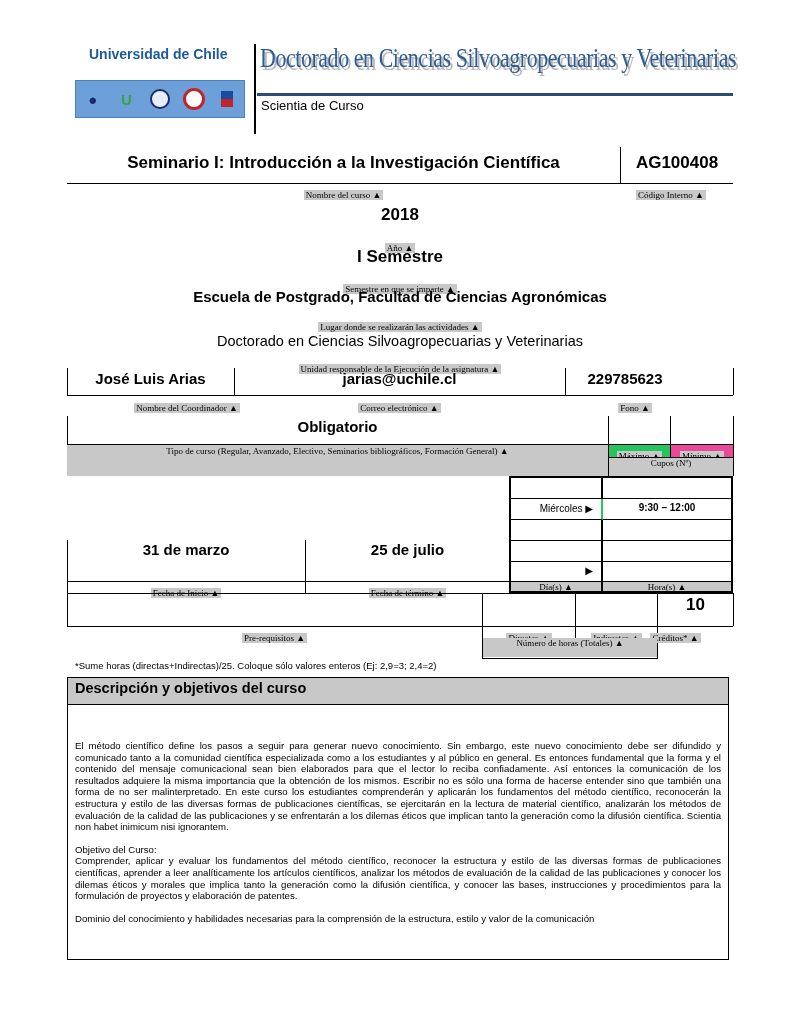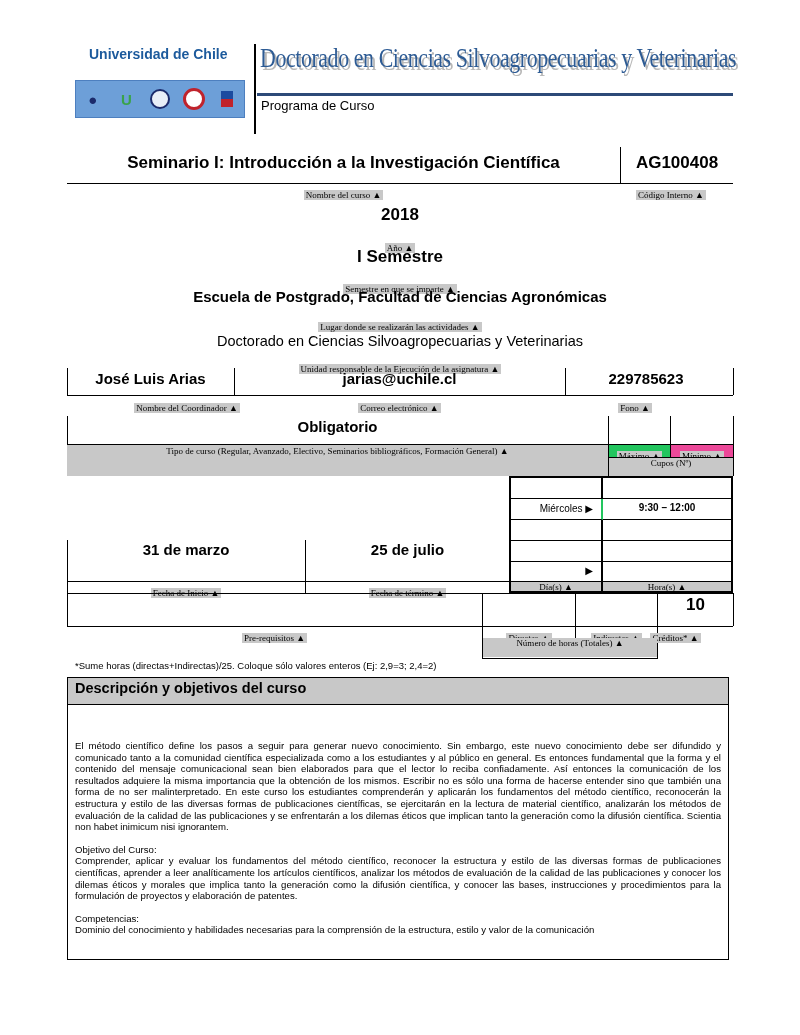--- a/index.html
+++ b/index.html
@@ -33,21 +33,21 @@
   <div class="logo">
       <span style="display:inline-block;width:16px;height:16px;border-radius:50%;background:#fff;border:3px solid #c0232c;"></span>
     </div>
   <div class="logo">
       <span style="display:inline-block;width:12px;height:16px;background:linear-gradient(#1b4ba0 50%, #c0232c 50%);"></span>
     </div>
 </div>
 <div class="vl" style="left:254px; top:44px; height:90px; width:2px;"></div>
 <div class="abs prog-title" style="left:260px; top:42px;">Doctorado en Ciencias Silvoagropecuarias y Veterinarias</div>
 <div class="abs" style="left:257px; top:93px; width:476px; height:3px; background:#2d4a78;"></div>
-<div class="abs" style="left:261px; top:98px; font-size:13px;">Programa de Curso</div>
+<div class="abs" style="left:261px; top:98px; font-size:13px;">Scientia de Curso</div>
 
 <div class="abs big center" style="left:67px; top:153px; width:553px; font-size:17px;">Seminario I: Introducción a la Investigación Científica</div>
 <div class="vl" style="left:620px; top:147px; height:37px;"></div>
 <div class="abs big center" style="left:621px; top:153px; width:112px; font-size:17px;">AG100408</div>
 <div class="hl" style="left:67px; top:183px; width:666px;"></div>
 <div class="abs center" style="left:67px; top:184px; width:553px;"><span class="lbl">Nombre del curso ▲</span></div>
 <div class="abs" style="left:636px; top:184px;"><span class="lbl">Código Interno ▲</span></div>
 
 <div class="abs big center" style="left:0; top:205px; width:800px; font-size:17px;">2018</div>
 <div class="abs center" style="left:0; top:237px; width:800px;"><span class="lbl">Año ▲</span></div>
@@ -58,21 +58,21 @@
 <div class="abs center" style="left:0; top:333px; width:800px; font-size:14.5px; font-weight:normal;">Doctorado en Ciencias Silvoagropecuarias y Veterinarias</div>
 <div class="abs center" style="left:0; top:358px; width:800px;"><span class="lbl">Unidad responsable de la Ejecución de la asignatura ▲</span></div>
 
 <div class="vl" style="left:67px; top:368px; height:27px;"></div>
 <div class="vl" style="left:234px; top:368px; height:27px;"></div>
 <div class="vl" style="left:565px; top:368px; height:27px;"></div>
 <div class="vl" style="left:733px; top:368px; height:27px;"></div>
 <div class="hl" style="left:67px; top:395px; width:666px;"></div>
 <div class="abs big center" style="left:67px; top:370px; width:167px; font-size:15px;">José Luis Arias</div>
 <div class="abs big center" style="left:234px; top:370px; width:331px; font-size:15px;">jarias@uchile.cl</div>
-<div class="abs big center" style="left:562px; top:370px; width:168px; font-size:15px;">229785623</div>
+<div class="abs big center" style="left:541px; top:370px; width:168px; font-size:15px;">229785623</div>
 <div class="abs center" style="left:67px; top:397px; width:240px;"><span class="lbl">Nombre del Coordinador ▲</span></div>
 <div class="abs center" style="left:234px; top:397px; width:331px;"><span class="lbl">Correo electrónico ▲</span></div>
 <div class="abs center" style="left:565px; top:397px; width:140px;"><span class="lbl">Fono ▲</span></div>
 
 <div class="vl" style="left:67px; top:416px; height:28px;"></div>
 <div class="vl" style="left:608px; top:416px; height:60px;"></div>
 <div class="vl" style="left:670px; top:416px; height:42px;"></div>
 <div class="vl" style="left:733px; top:416px; height:60px;"></div>
 <div class="hl" style="left:67px; top:444px; width:666px;"></div>
 <div class="abs big center" style="left:67px; top:418px; width:541px; font-size:15px;">Obligatorio</div>
@@ -126,16 +126,15 @@
 <div class="hl" style="left:482px; top:658px; width:176px;"></div>
 
 <div class="abs" style="left:75px; top:660px; font-size:9.5px;">*Sume horas (directas+Indirectas)/25. Coloque sólo valores enteros (Ej: 2,9=3; 2,4=2)</div>
 
 <div class="abs" style="left:67px; top:677px; width:662px; height:283px; border:1px solid #000; box-sizing:border-box;">
   <div class="gray" style="height:27px; border-bottom:1px solid #000; font-weight:bold; font-size:14.5px; padding:2px 0 0 7px; box-sizing:border-box;">Descripción y objetivos del curso</div>
   <div class="desc" style="padding:35px 7px 0 7px;">
     <p>El método científico define los pasos a seguir para generar nuevo conocimiento. Sin embargo, este nuevo conocimiento debe ser difundido y comunicado tanto a la comunidad científica especializada como a los estudiantes y al público en general. Es entonces fundamental que la forma y el contenido del mensaje comunicacional sean bien elaborados para que el lector lo reciba confiadamente. Así entonces la comunicación de los resultados adquiere la misma importancia que la obtención de los mismos. Escribir no es sólo una forma de hacerse entender sino que también una forma de no ser malinterpretado. En este curso los estudiantes comprenderán y aplicarán los fundamentos del método científico, reconocerán la estructura y estilo de las diversas formas de publicaciones científicas, se ejercitarán en la lectura de material científico, analizarán  los métodos de evaluación de la calidad de las publicaciones y se enfrentarán a los dilemas éticos que implican tanto la generación como la difusión científica. Scientia non habet inimicum nisi ignorantem.</p>
     <div>Objetivo del Curso:</div>
     <p>Comprender, aplicar y evaluar los fundamentos del método científico, reconocer la estructura y estilo de las diversas formas de publicaciones científicas, aprender a leer analíticamente los artículos científicos, analizar  los métodos de evaluación de la calidad de las publicaciones y conocer los dilemas éticos y morales que implica tanto la generación como la difusión científica, y conocer las bases, instrucciones y procedimientos para la formulación de proyectos y elaboración de patentes.</p>
-    <div>Competencias:</div>
     <div style="white-space:nowrap; overflow:hidden;">Dominio del conocimiento y habilidades necesarias para la comprensión de la estructura, estilo y valor de la comunicación</div>
   </div>
 </div>
 
 </body></html>

